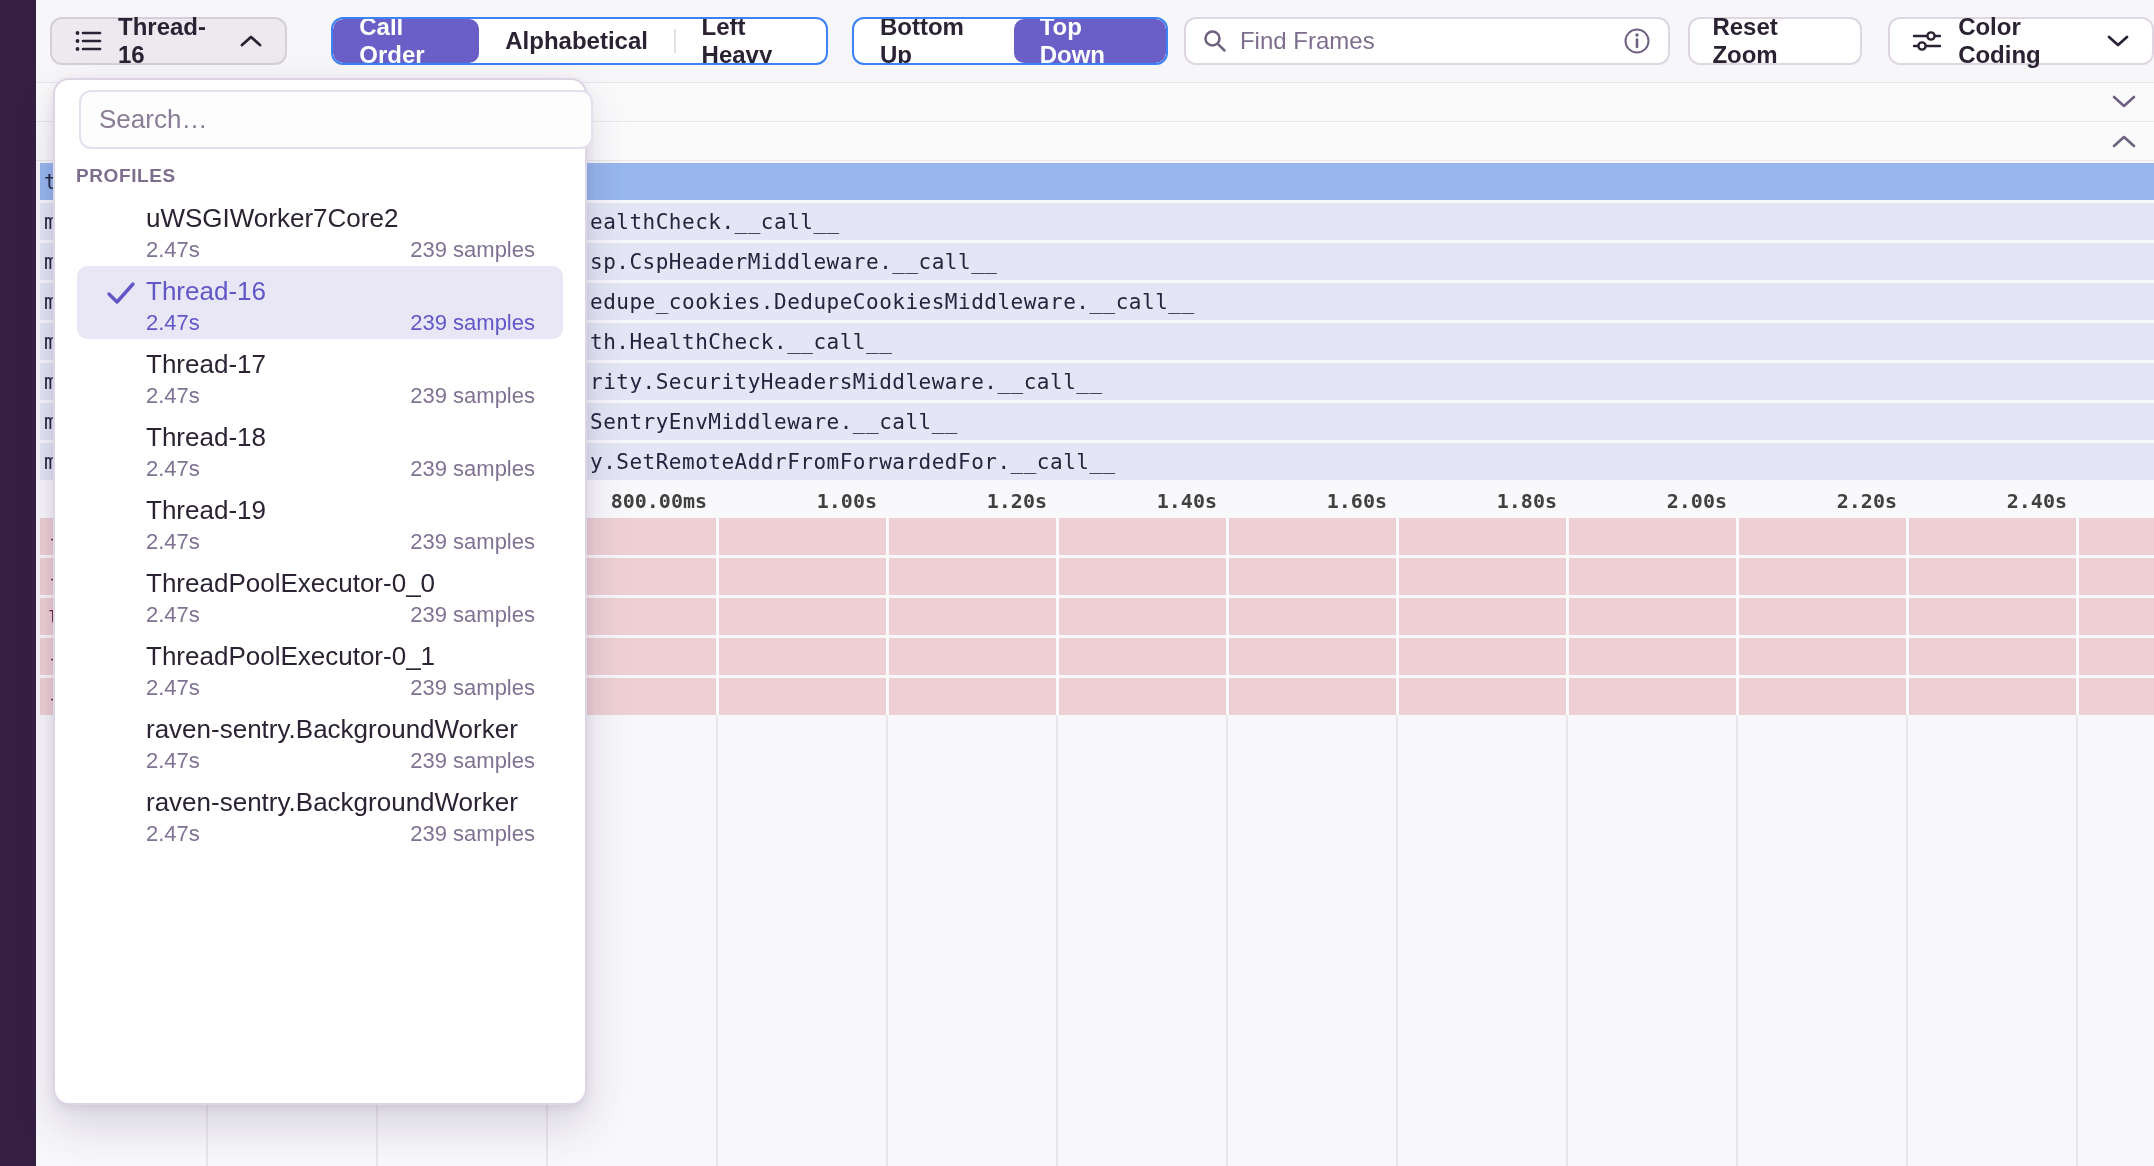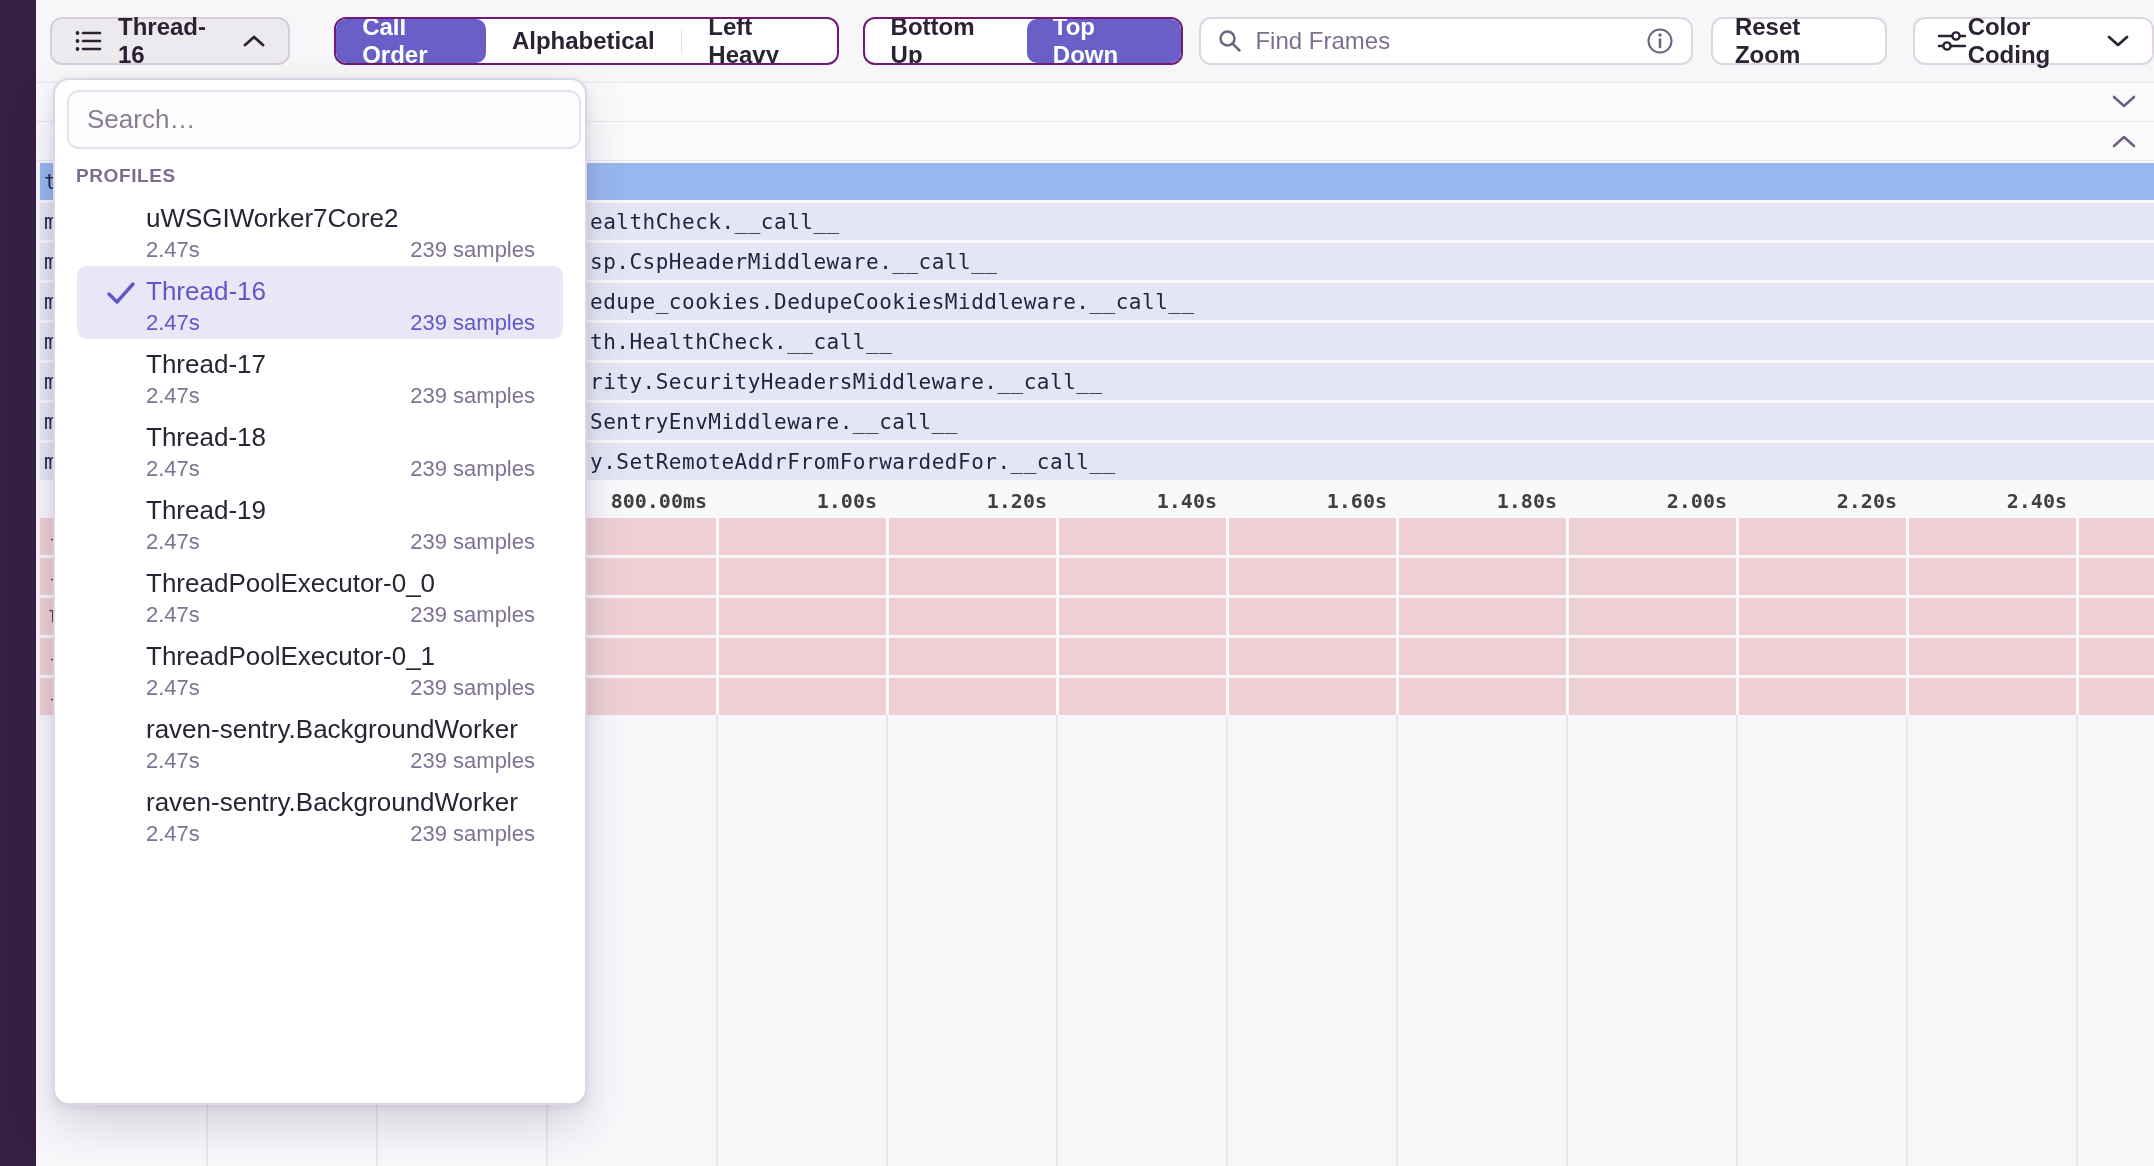--- a/index.html
+++ b/index.html
@@ -12,34 +12,34 @@
 
   
   .toolbar { position:absolute; left:36px; top:0; width:2118px; height:83px;
              background:#f7f6f8; border-bottom:1px solid #e9e5ed;
              display:flex; align-items:center; padding-left:14px; z-index:5; }
   .tb-btn { height:48px; display:flex; align-items:center; background:#fff;
             border:2px solid #ded7e2; border-radius:12px; color:#2b2233;
             font-size:24px; font-weight:700; padding:0 22px; cursor:pointer; }
   .thread-btn { background:#eceaef; border-color:#d6cfda; gap:14px; margin-right:44px; }
   .seg-group { height:48px; display:flex; align-items:stretch; background:#fff;
-               border:2px solid #701a75; border-radius:12px; overflow:hidden; }
+               border:2px solid #3b82f6; border-radius:12px; overflow:hidden; }
   .seg { display:flex; align-items:center; padding:0 26px; font-size:24px; font-weight:700;
          color:#2b2233; cursor:pointer; position:relative; }
   .seg.sel { background:#6a5fc7; color:#fff; border-radius:10px; }
   .seg-div { width:2px; background:#e5dfe8; margin:10px 0; }
   .group1 { margin-right:24px; }
   .group2 { margin-right:16px; }
   .find-wrap { height:48px; width:528px; background:#fff; border:2px solid #ded7e2;
                border-radius:12px; display:flex; align-items:center; padding:0 16px; margin-right:18px; }
   .find-input { flex:1; border:none; outline:none; font-size:24px; color:#c2410c;
                 font-family:"Liberation Sans",sans-serif; background:transparent; margin-left:12px; }
   .find-input::placeholder { color:#7d6e8e; }
   .reset-btn { margin-right:26px; }
-  .cc-btn { gap:1px; }
+  .cc-btn { gap:16px; }
 
   svg { display:block; }
 
   
   .sect-row { position:absolute; left:36px; width:2118px; height:39px; background:#fafafb;
               border-bottom:1px solid #e9e6ee; z-index:2; }
   .sect-row .chev { position:absolute; right:16px; top:50%; transform:translateY(-50%); cursor:pointer; }
   .row-a { top:83px; }
   .row-b { top:122px; }
 
@@ -65,21 +65,21 @@
   .pk0{top:357px} .pk1{top:397px} .pk2{top:437px} .pk3{top:477px} .pk4{top:517px}
   .pink .frag { color:#6d2836; font-size:18px; top:9px; left:8px; }
 
   .gridline { position:absolute; top:357px; bottom:0; width:2px; background:#e9e6ee; }
   .gridline-w { position:absolute; top:357px; height:197px; width:3px; background:#faf9fb; }
 
   
   .dropdown { position:absolute; left:53px; top:78px; width:534px; height:1027px; background:#fff;
               border:2px solid #ddd5e6; border-radius:16px; z-index:20;
               box-shadow:0 20px 44px rgba(67,48,97,0.18), 0 3px 10px rgba(67,48,97,0.10); }
-  .dd-search { margin:10px 8px 14px 12px; height:59px; border:2px solid #e6e0ee; border-radius:12px;
+  .dd-search { margin:10px 8px 14px 24px; height:59px; border:2px solid #e6e0ee; border-radius:12px;
                background:#fdfdfe; width:514px; padding:0 18px; font-size:26px; color:#2b2233;
                font-family:"Liberation Sans",sans-serif; outline:none; display:block; }
   .dd-search::placeholder { color:#887d95; }
   .dd-section { margin:16px 0 6px 21px; font-size:19px; font-weight:700; letter-spacing:0.6px; color:#7d6e8e; }
   .dd-items { padding:0 22px; }
   .dd-item { position:relative; height:73px; border-radius:10px; padding:8px 28px 0 69px; cursor:pointer; }
   .dd-item.sel { background:#e9e7f6; }
   .dd-name { font-size:26px; color:#2b2233; line-height:34px; }
   .dd-item.sel .dd-name { color:#6257c7; }
   .dd-meta { display:flex; justify-content:space-between; font-size:22px; color:#7f7292; line-height:30px; }

